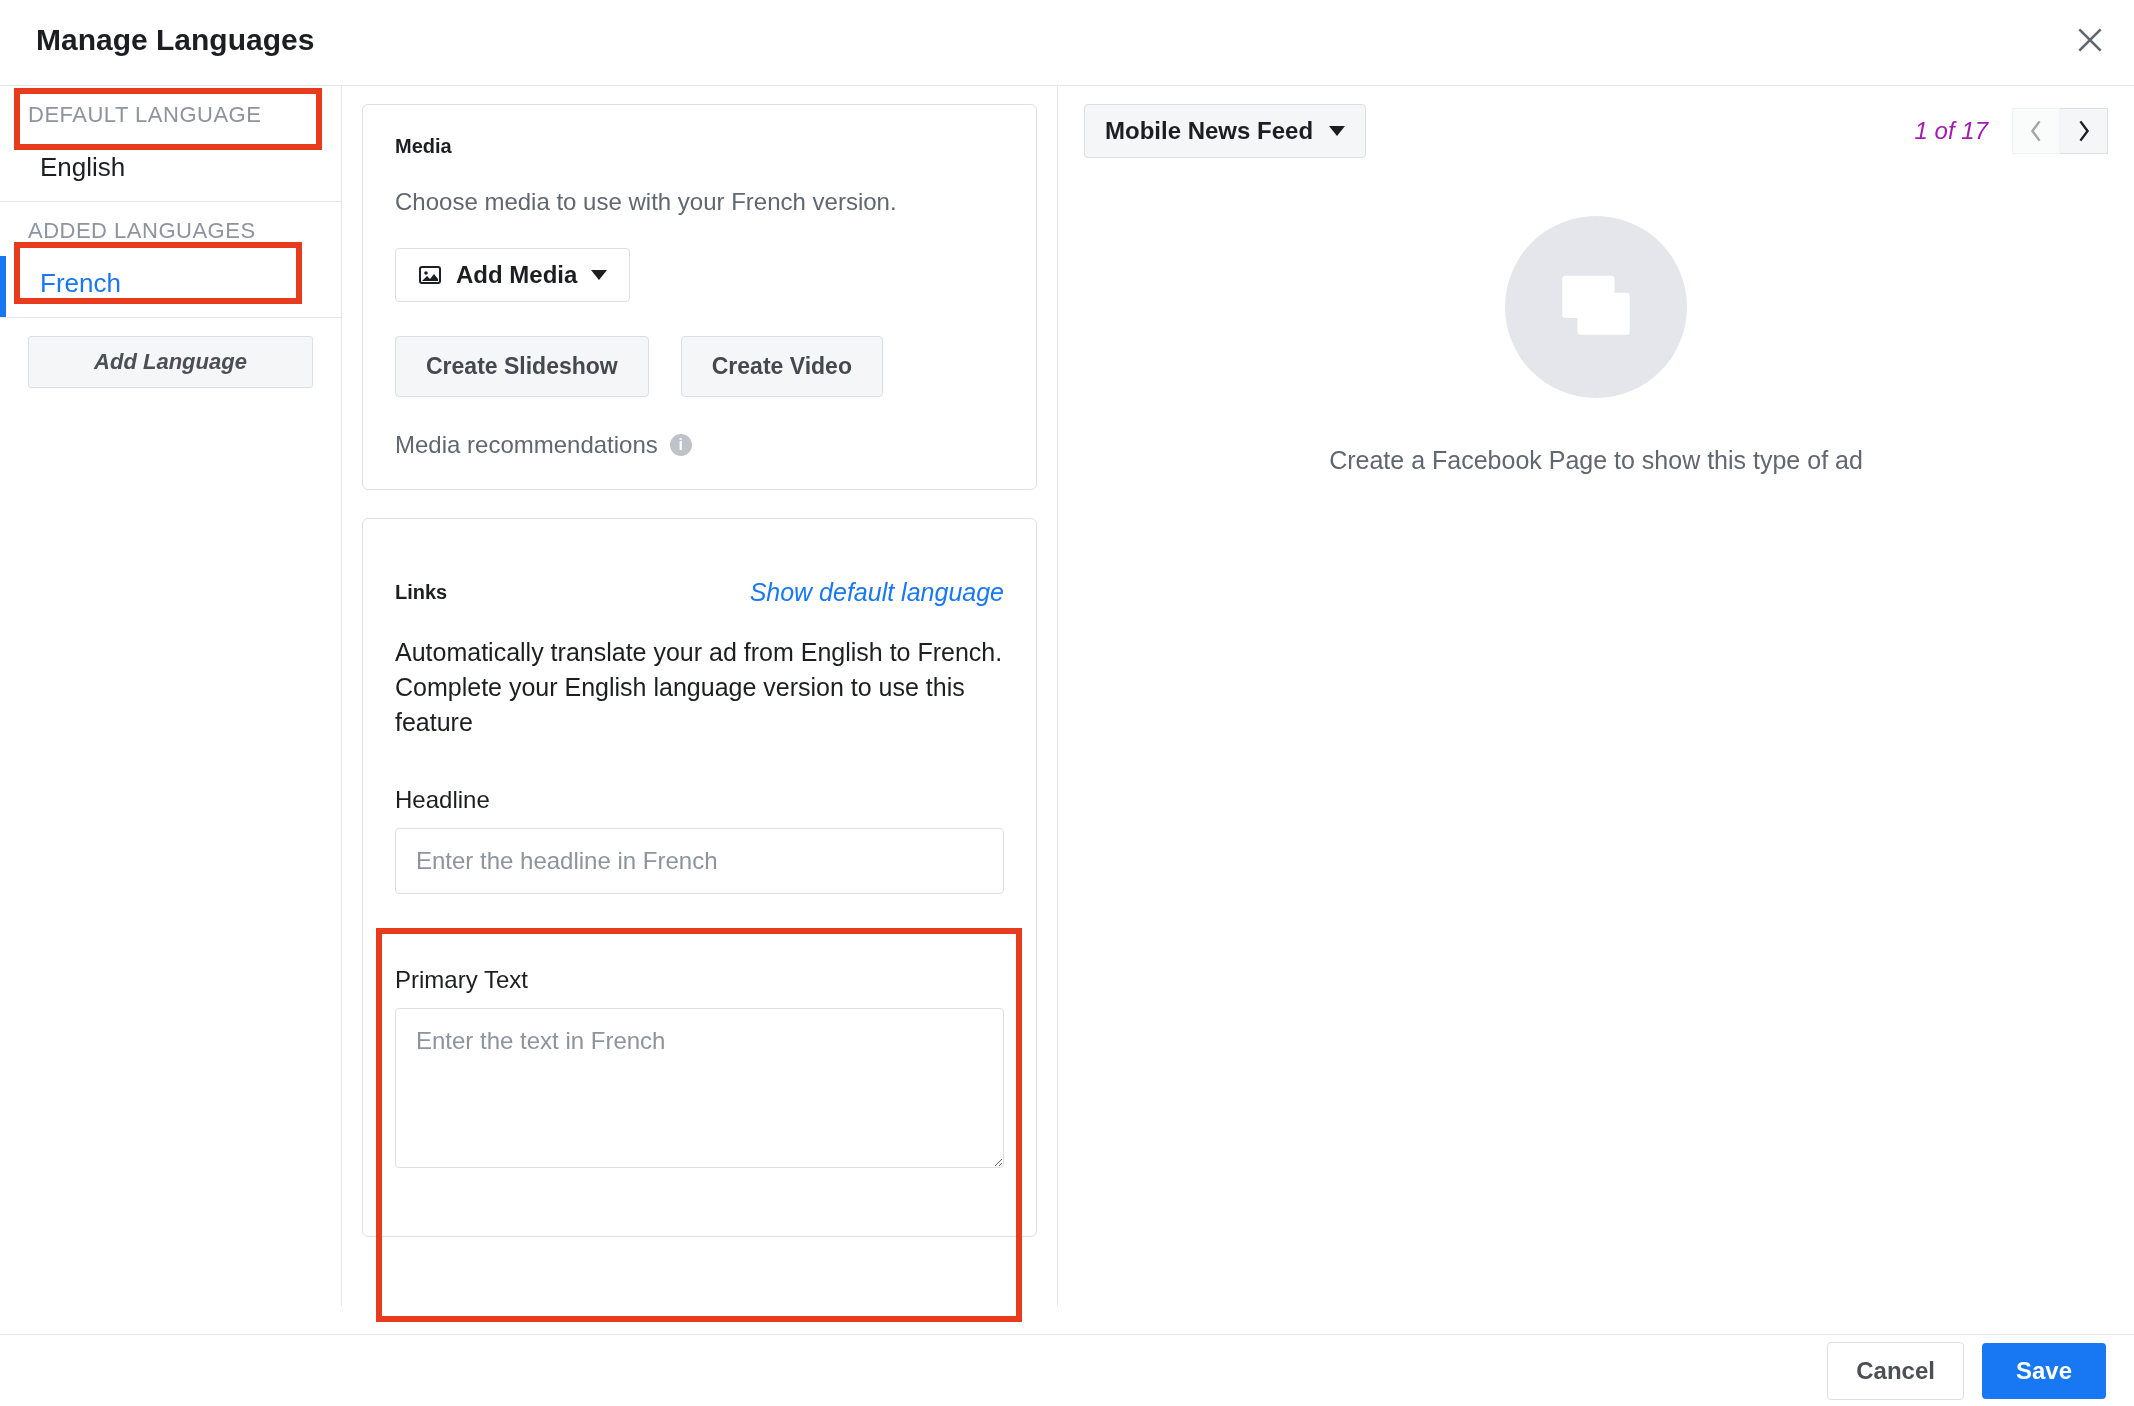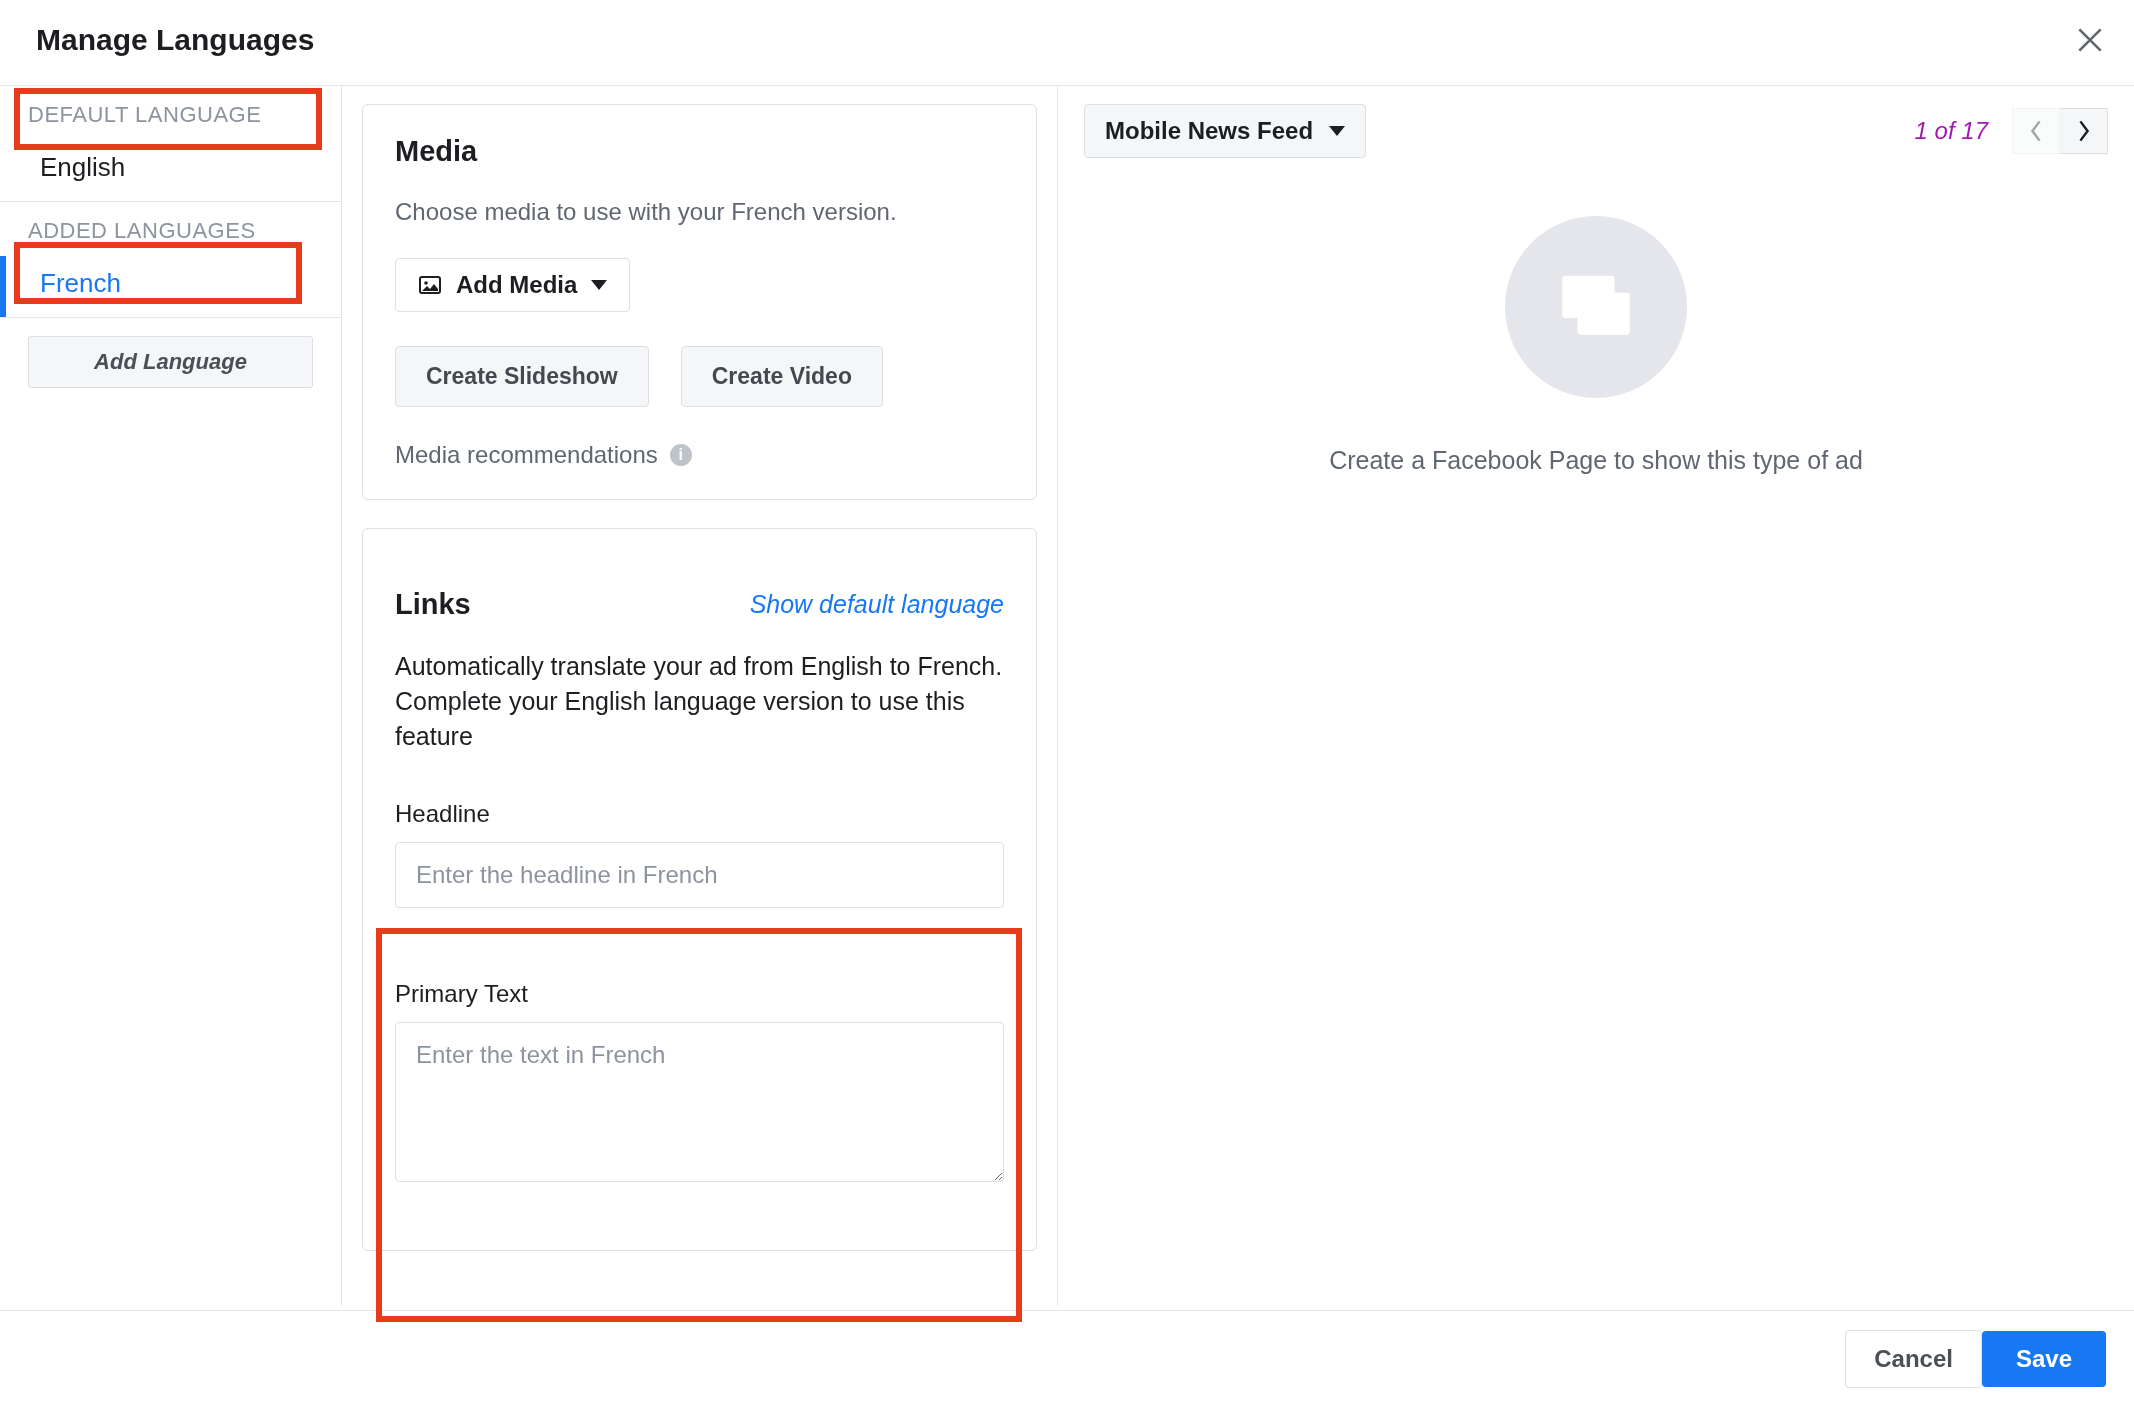--- a/index.html
+++ b/index.html
@@ -94,21 +94,21 @@
     padding: 18px 20px;
     overflow: visible;
   }
   .card {
     border: 1px solid #dcdfe3;
     border-radius: 6px;
     padding: 30px 32px 30px 32px;
     margin-bottom: 28px;
   }
   .card-title {
-    font-size: 29px;
+    font-size: 20px;
     font-weight: 700;
     color: #1c1e21;
     margin-bottom: 30px;
   }
   .card-text {
     font-size: 24px;
     color: #606770;
     margin-bottom: 32px;
   }
   .add-media-btn {
@@ -192,25 +192,26 @@
     width: 182px; height: 182px; border-radius:50%; background:#e4e6eb;
     margin: 0 auto 48px auto; display:flex; align-items:center; justify-content:center;
   }
   .ph-circle svg { width: 86px; height: 76px; fill:#fff; }
   .ph-text { color:#606770; font-size:25px; }
 
   
   .footer {
     position:absolute;
     bottom: 0; left: 0; right: 0;
-    height: 96px;
+    height: 72px;
     border-top: 1px solid #e4e6eb;
     display:flex;
     justify-content:flex-end;
     align-items:center;
+    gap: 18px;
     padding: 0 28px;
     background:#fff;
   }
   .btn-cancel {
     padding: 14px 28px;
     border:1px solid #dcdfe3;
     border-radius:4px;
     background:#fff;
     font-size:24px; font-weight:600; color:#4b4f56;
     cursor:pointer;

